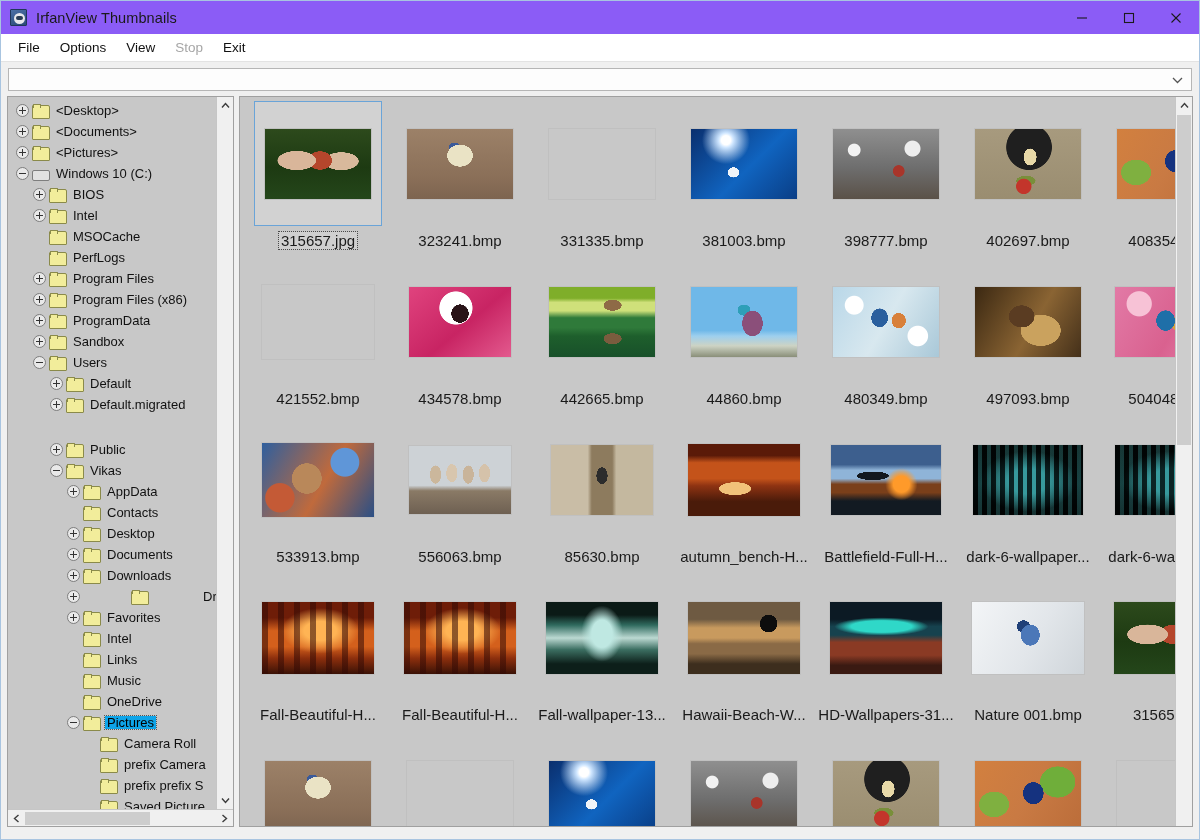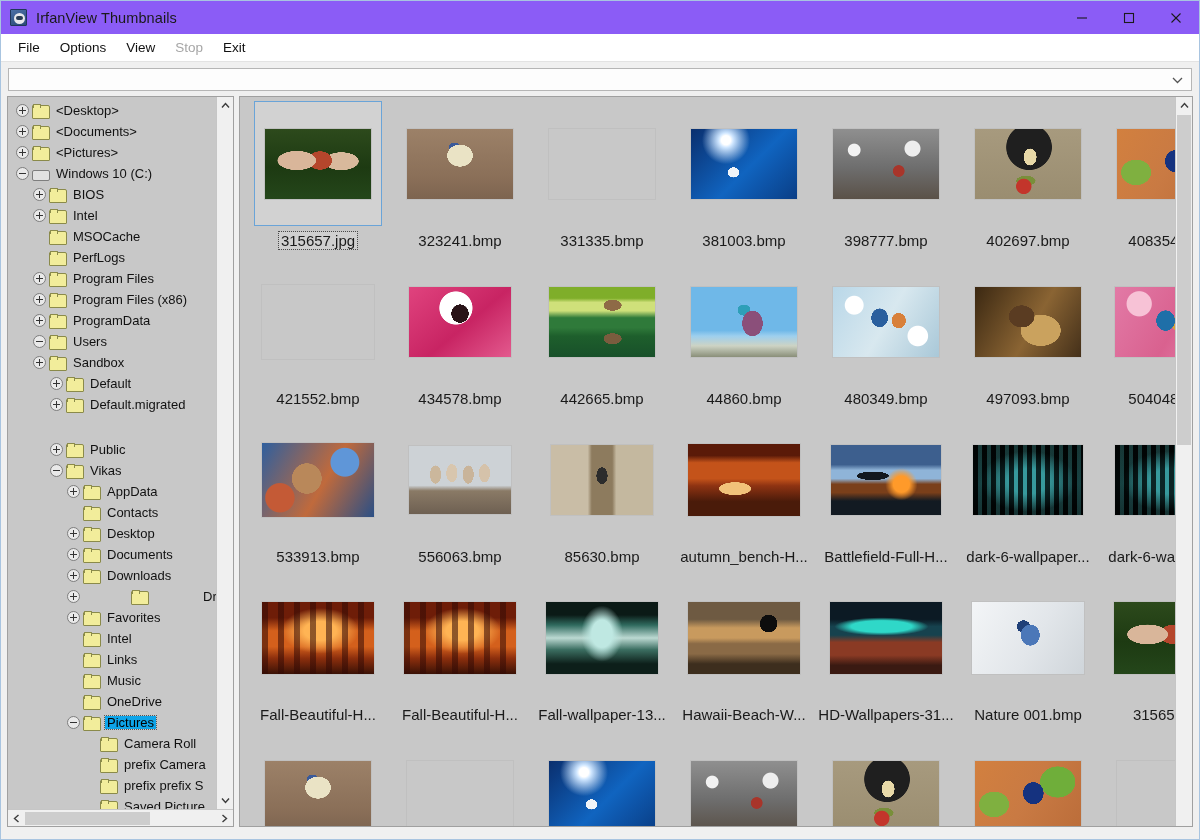--- a/index.html
+++ b/index.html
@@ -327,28 +327,28 @@
               <span class="expander plus"></span>
               <span class="folder"></span>
               <span class="label">Program Files (x86)</span>
             </div>
             <div class="tnode" style="padding-left: 23px;">
               <span class="expander plus"></span>
               <span class="folder"></span>
               <span class="label">ProgramData</span>
             </div>
             <div class="tnode" style="padding-left: 23px;">
+              <span class="expander plus"></span>
+              <span class="folder"></span>
+              <span class="label">Sandbox</span>
+            </div>
+            <div class="tnode" style="padding-left: 23px;">
               <span class="expander minus"></span>
               <span class="folder"></span>
               <span class="label">Users</span>
-            </div>
-            <div class="tnode" style="padding-left: 23px;">
-              <span class="expander plus"></span>
-              <span class="folder"></span>
-              <span class="label">Sandbox</span>
             </div>
             <div class="tnode" style="padding-left: 40px;">
               <span class="expander plus"></span>
               <span class="folder"></span>
               <span class="label">Default</span>
             </div>
             <div class="tnode" style="padding-left: 40px;">
               <span class="expander plus"></span>
               <span class="folder"></span>
               <span class="label">Default.migrated</span>

